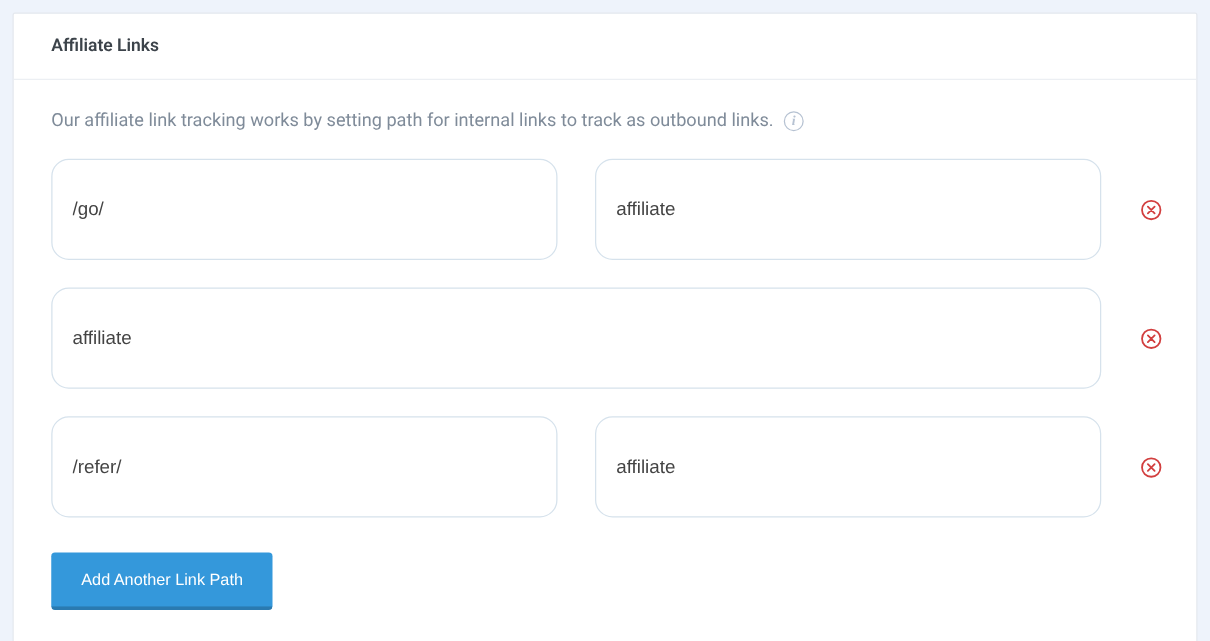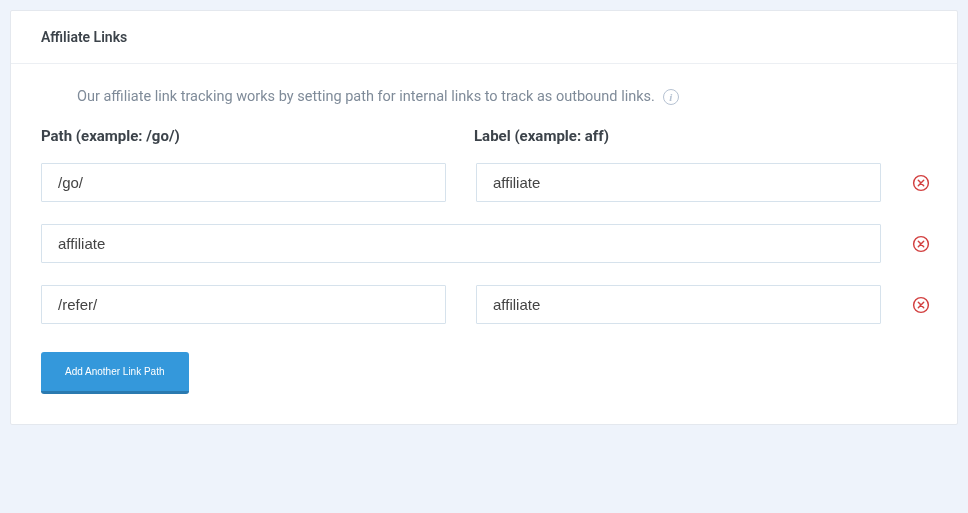--- a/index.html
+++ b/index.html
@@ -26,21 +26,20 @@
     .card-body {
       padding: 24px 30px 30px 30px;
     }
     .description {
       color: #7f8b99;
       font-size: 14.5px;
       margin-bottom: 22px;
       display: flex;
       align-items: center;
       gap: 8px;
-      margin-left: 36px;
     }
     .info-icon {
       width: 16px;
       height: 16px;
       border: 1.5px solid #b6c2d2;
       border-radius: 50%;
       display: inline-flex;
       align-items: center;
       justify-content: center;
       color: #b6c2d2;
@@ -64,25 +63,25 @@
       margin-bottom: 18px;
     }
     .row {
       display: flex;
       gap: 30px;
       align-items: center;
       margin-bottom: 22px;
     }
     .row input[type="text"] {
       flex: 1;
-      padding: 10px 16px;
+      padding: 31px 16px;
       font-size: 15px;
       color: #444;
       border: 1px solid #d6e2ec;
-      border-radius: 1px;
+      border-radius: 14px;
       background: #fff;
       outline: none;
     }
     .delete-btn {
       width: 20px;
       height: 20px;
       flex: 0 0 20px;
       background: none;
       border: none;
       cursor: pointer;
@@ -93,46 +92,38 @@
     }
     .delete-btn svg { display: block; }
     .add-btn {
       margin-top: 6px;
       background: #3498db;
       color: #fff;
       border: none;
       border-bottom: 3px solid #2a7ab0;
       border-radius: 3px;
       padding: 14px 24px;
-      font-size: 10px;
+      font-size: 13px;
       cursor: pointer;
     }
     .rows-wrap { margin-right: -4px; }
   </style>
 </head>
 <body>
 
 <div class="card">
   <div class="card-header">
     <h2>Affiliate Links</h2>
   </div>
   <div class="card-body">
     <div class="description">
       <span>Our affiliate link tracking works by setting path for internal links to track as outbound links.</span>
       <span class="info-icon">i</span>
     </div>
 
-    <div class="columns">
-      <div class="col">
-        <div class="col-head">Path (example: /go/)</div>
-      </div>
-      <div class="col" style="margin-right:50px">
-        <div class="col-head">Label (example: aff)</div>
-      </div>
-    </div>
 
     <div class="rows-wrap">
       <div class="row">
         <input type="text" value="/go/" style="">
         <input type="text" value="affiliate" style="">
         <button class="delete-btn">
           <svg width="18" height="18" viewBox="0 0 20 20" fill="none">
             <circle cx="10" cy="10" r="8.2" stroke="#d23f3f" stroke-width="1.6"></circle>
             <path d="M7 7 L13 13 M13 7 L7 13" stroke="#d23f3f" stroke-width="1.6" stroke-linecap="round"></path>
           </svg>

